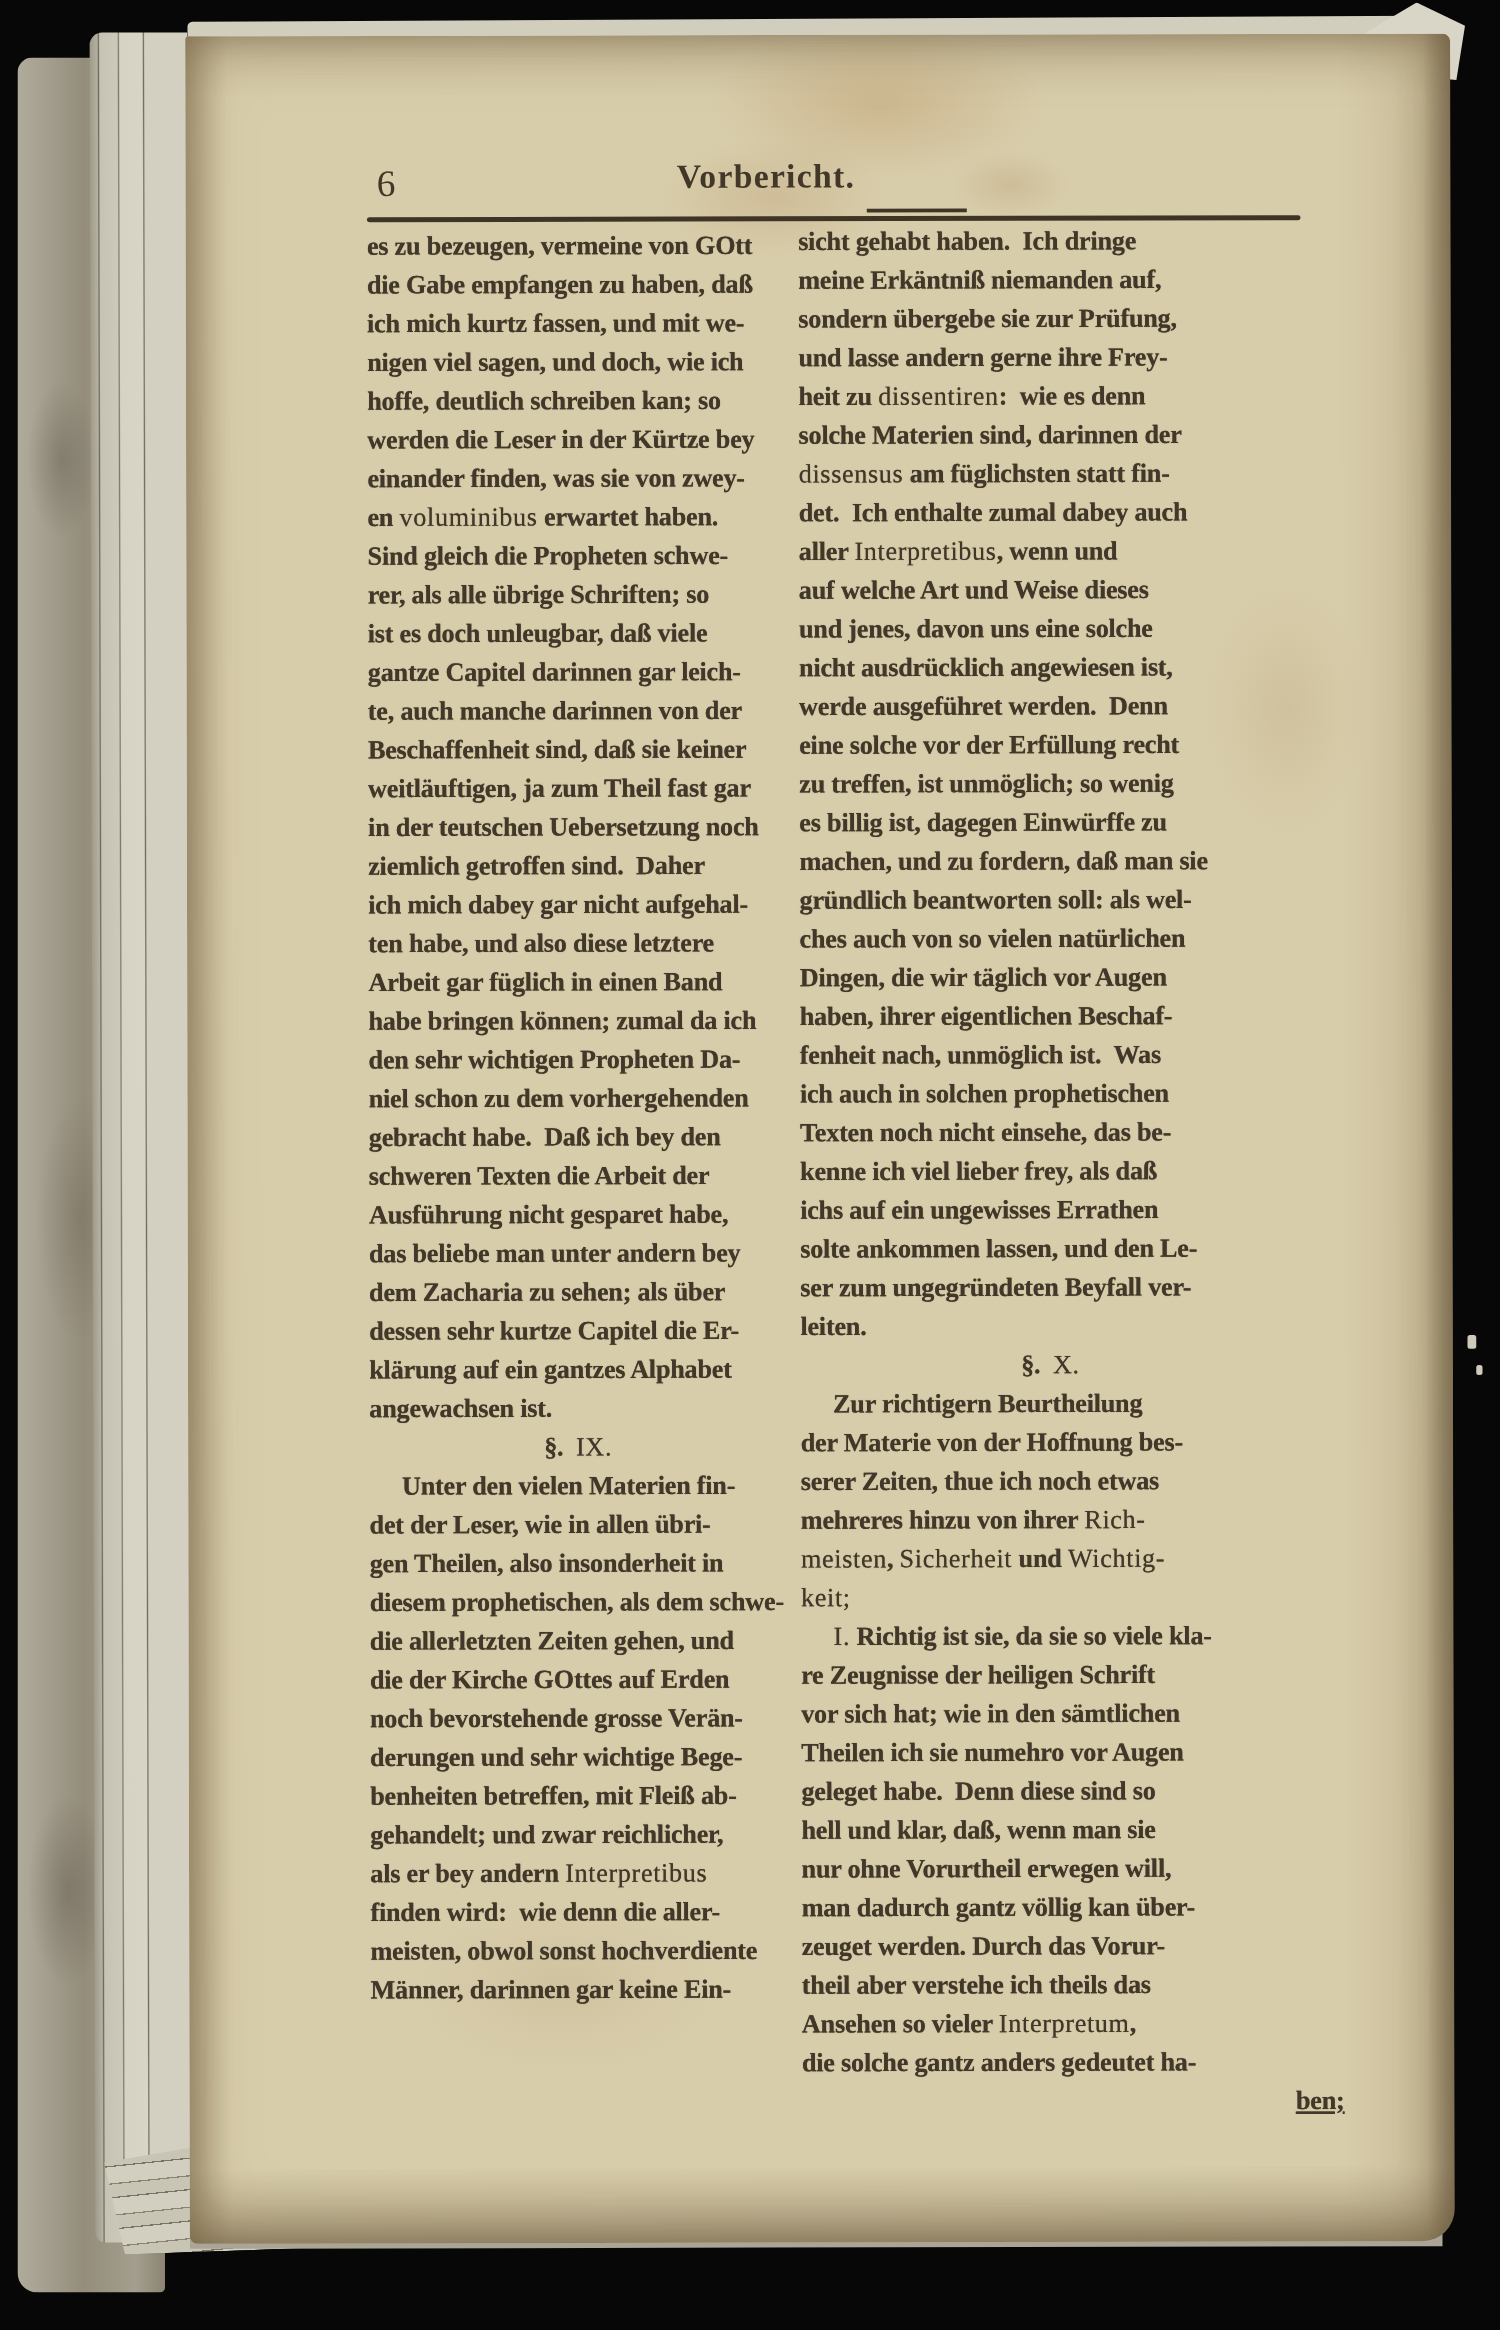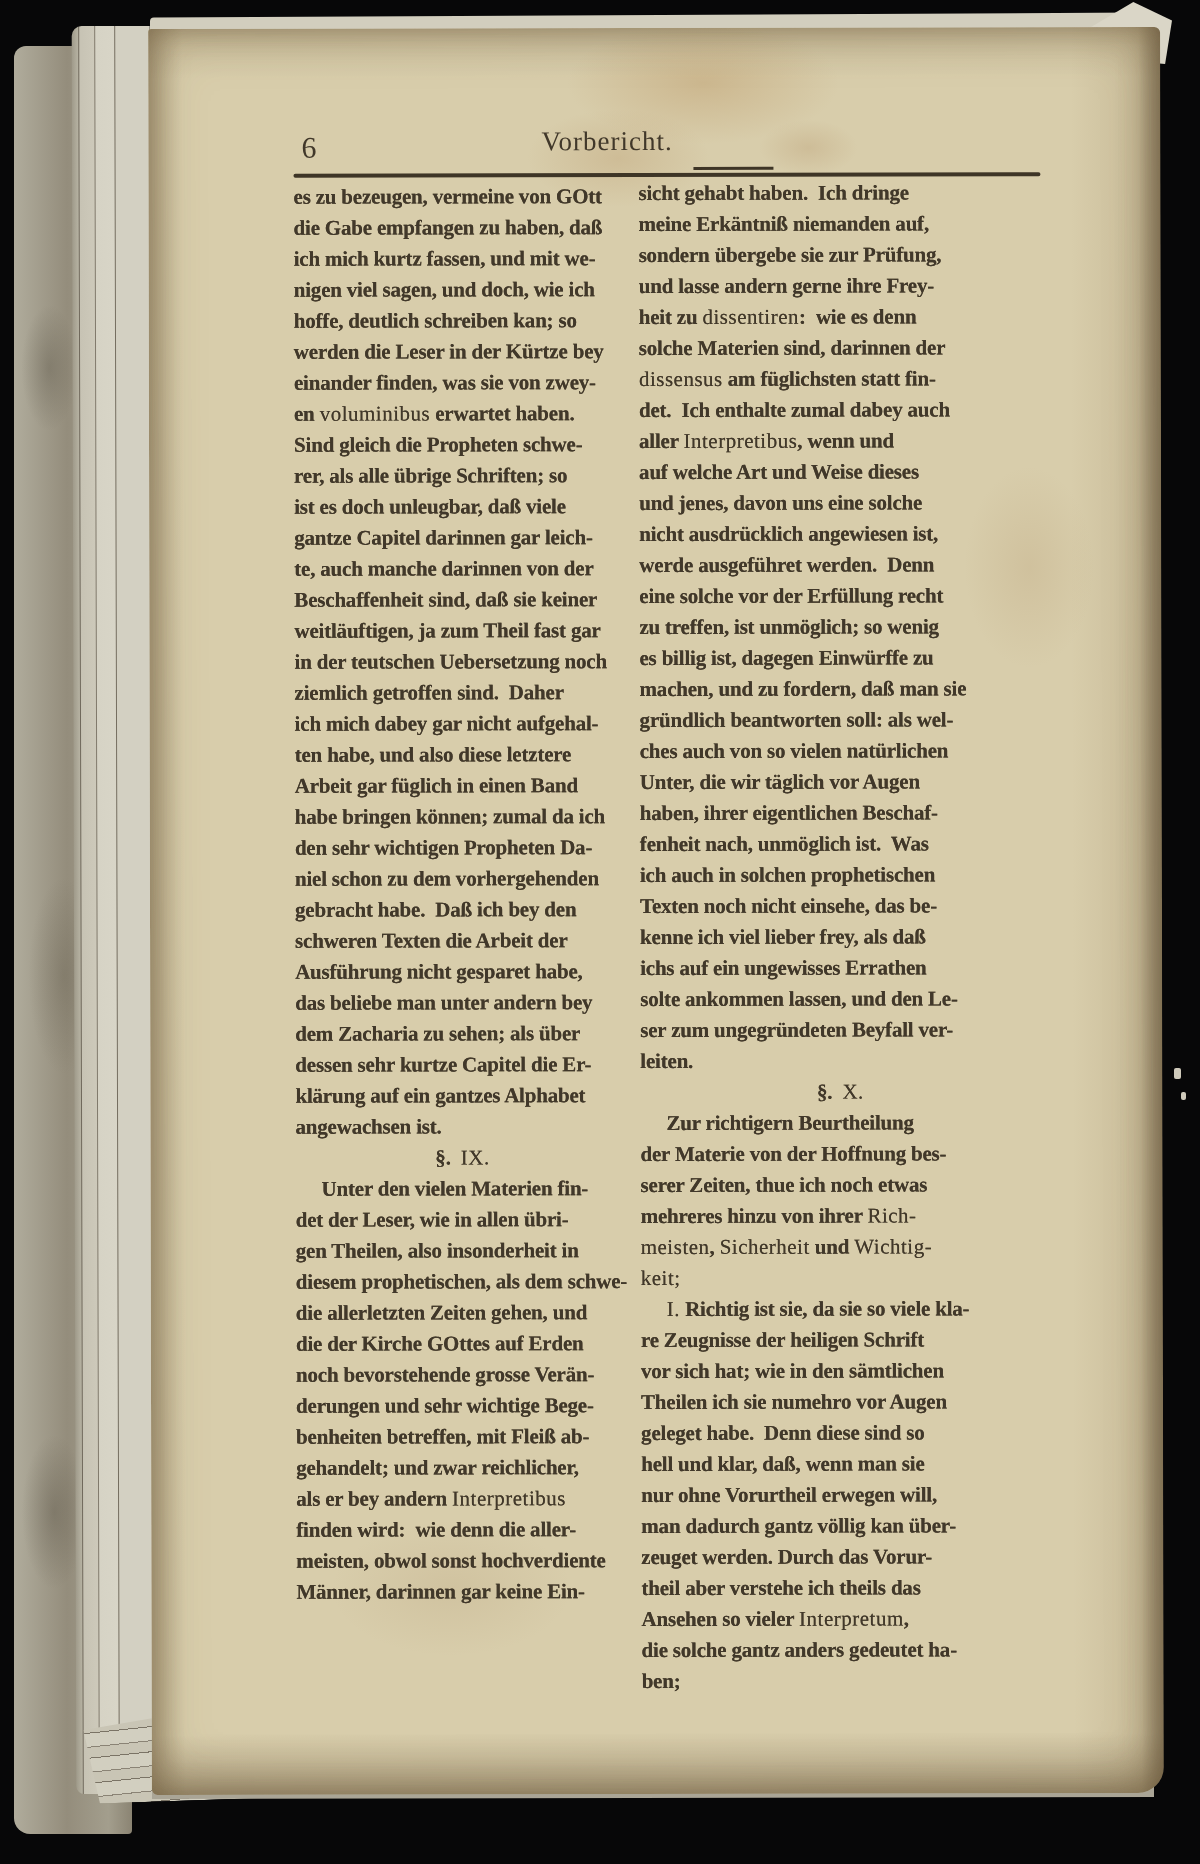--- a/index.html
+++ b/index.html
@@ -44,31 +44,31 @@
       radial-gradient(ellipse 90px 140px at 880px 540px, rgba(170,138,95,.18), rgba(170,138,95,0) 72%),
       radial-gradient(ellipse 160px 90px at 300px 1560px, rgba(160,130,90,.14), rgba(160,130,90,0) 75%),
       linear-gradient(90deg, rgba(110,92,62,.30) 0, rgba(110,92,62,0) 34px),
       linear-gradient(270deg, rgba(80,62,40,.45) 0, rgba(140,118,80,.18) 22px, rgba(140,118,80,0) 90px),
       linear-gradient(0deg, rgba(100,82,55,.30) 0, rgba(100,82,55,0) 60px),
       linear-gradient(180deg, rgba(120,100,68,.18) 0, rgba(120,100,68,0) 50px),
       #d8cdab;}
   
   .textblock{position:absolute;left:145px;top:96px;width:760px;color:var(--ink,#41382a);}
   .pagenum{position:absolute;left:8px;top:6px;font-size:30px;font-weight:400;}
-  .title{position:absolute;left:248px;top:2px;font-size:27px;font-weight:400;letter-spacing:1px;}
+  .title{position:absolute;left:248px;top:2px;font-size:27px;font-weight:700;letter-spacing:1px;}
   .rule{position:absolute;left:0;top:49px;width:747px;height:4px;background:#3e3526;border-radius:2px;}
   .rule-dash{position:absolute;left:400px;top:-6px;width:80px;height:3px;background:#3e3526;}
   .col{position:absolute;font-size:21px;font-weight:700;line-height:31px;letter-spacing:-.2px;
        text-shadow:0 0 .6px rgba(60,48,30,.8);}
   .col-left{left:0;top:57px;width:334px;}
   .col-right{left:345px;top:54px;width:400px;}
   .line{height:31px;white-space:pre;}
   .line.indent{padding-left:26px;}
   .line.heading{text-align:center;padding-left:0;}
-  .line.catchword{text-align:left;margin-right:-34px;}
+  .line.catchword{text-align:right;margin-right:-34px;text-decoration:underline;}
   .alt{font-weight:400;letter-spacing:.5px;}
 </style>
 </head>
 <body>
 
 <div class="scene">
   <div class="spine"></div>
   <div class="leaf-edges"></div>
   <div class="leaf-bottom"></div>
   <div class="top-edge"></div>
@@ -145,21 +145,21 @@
           <div class="line">auf welche Art und Weise dieses</div>
           <div class="line">und jenes, davon uns eine solche</div>
           <div class="line">nicht ausdrücklich angewiesen ist,</div>
           <div class="line">werde ausgeführet werden.  Denn</div>
           <div class="line">eine solche vor der Erfüllung recht</div>
           <div class="line">zu treffen, ist unmöglich; so wenig</div>
           <div class="line">es billig ist, dagegen Einwürffe zu</div>
           <div class="line">machen, und zu fordern, daß man sie</div>
           <div class="line">gründlich beantworten soll: als wel-</div>
           <div class="line">ches auch von so vielen natürlichen</div>
-          <div class="line">Unter, die wir täglich vor Augen</div>
+          <div class="line">Dingen, die wir täglich vor Augen</div>
           <div class="line">haben, ihrer eigentlichen Beschaf-</div>
           <div class="line">fenheit nach, unmöglich ist.  Was</div>
           <div class="line">ich auch in solchen prophetischen</div>
           <div class="line">Texten noch nicht einsehe, das be-</div>
           <div class="line">kenne ich viel lieber frey, als daß</div>
           <div class="line">ichs auf ein ungewisses Errathen</div>
           <div class="line">solte ankommen lassen, und den Le-</div>
           <div class="line">ser zum ungegründeten Beyfall ver-</div>
           <div class="line">leiten.</div>
           <div class="line heading">§.  <span class="alt">X.</span></div>

